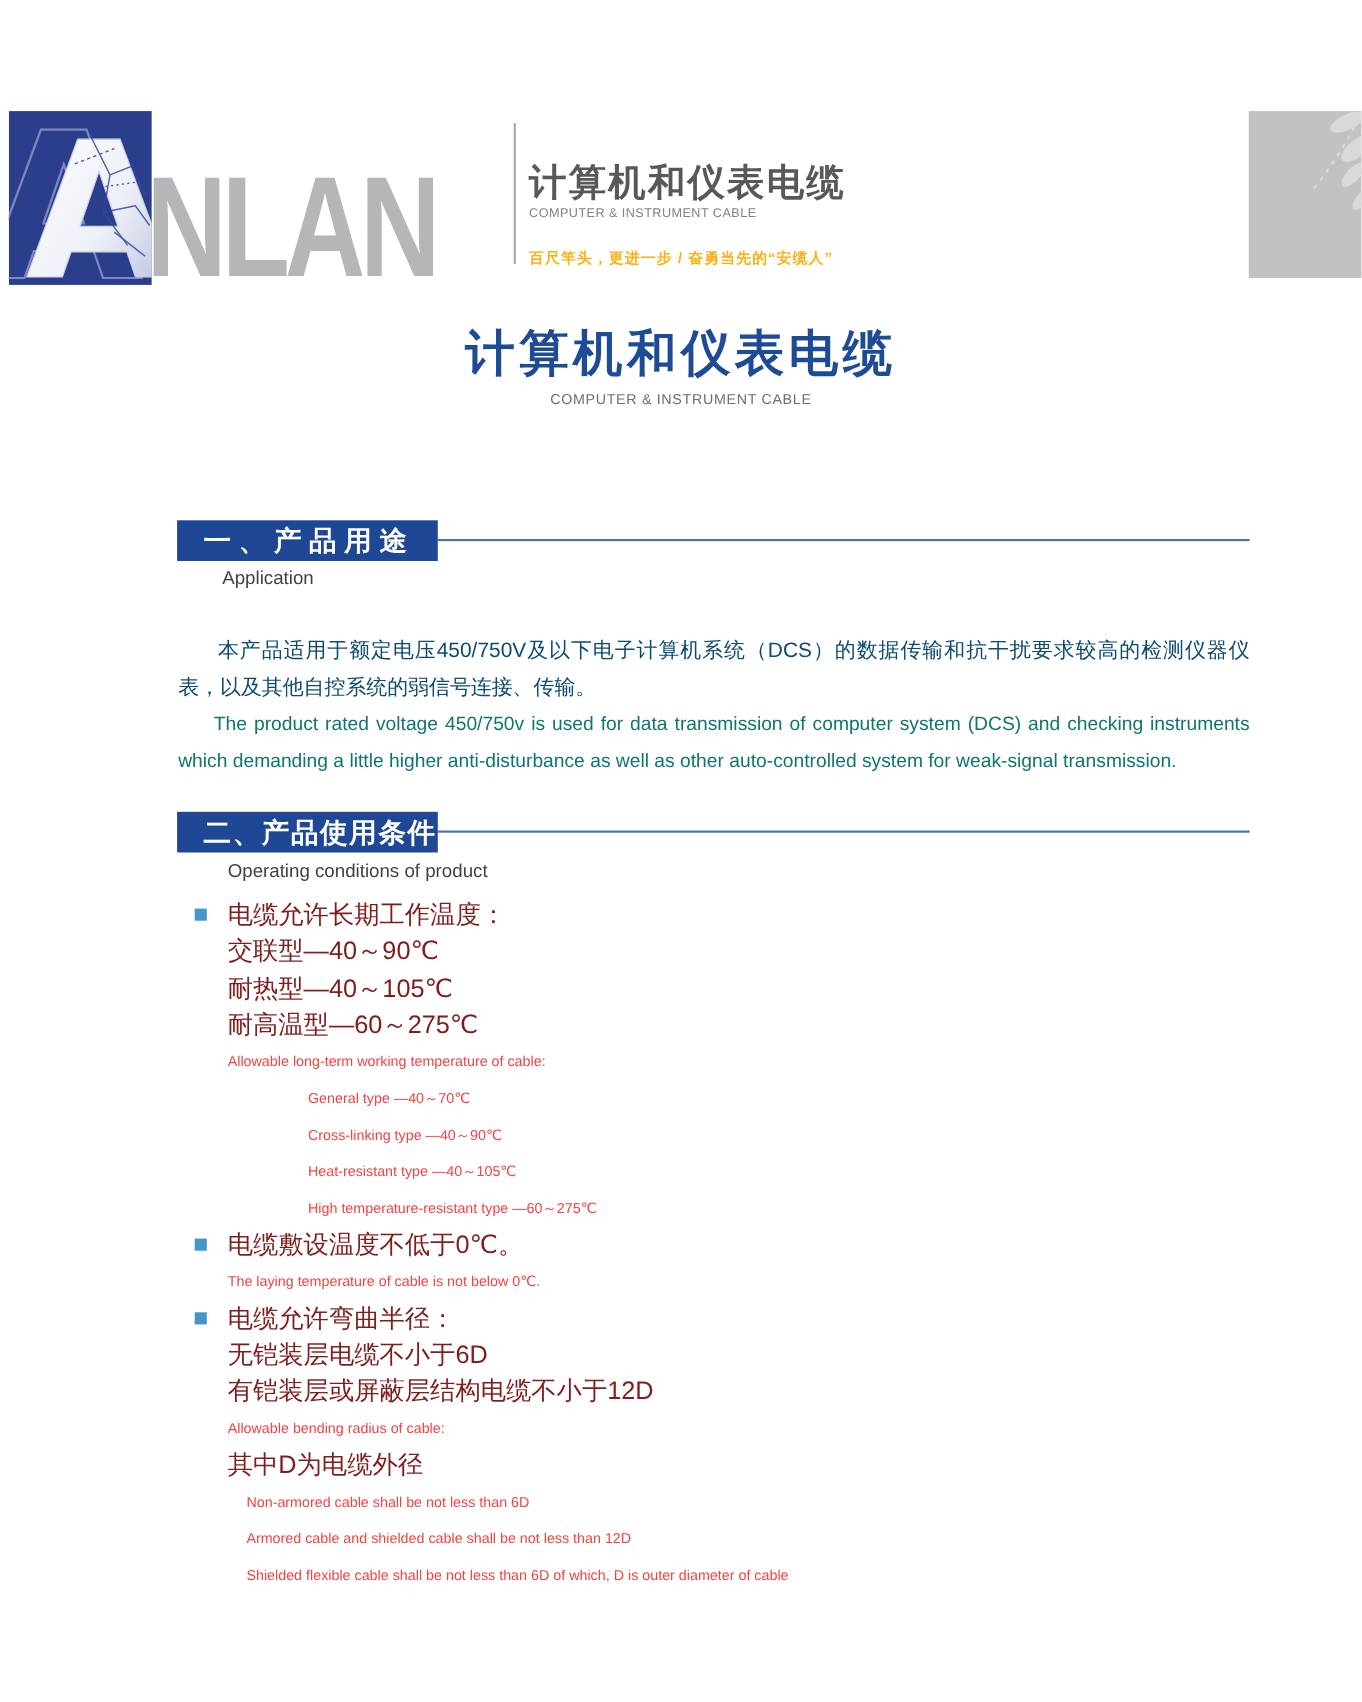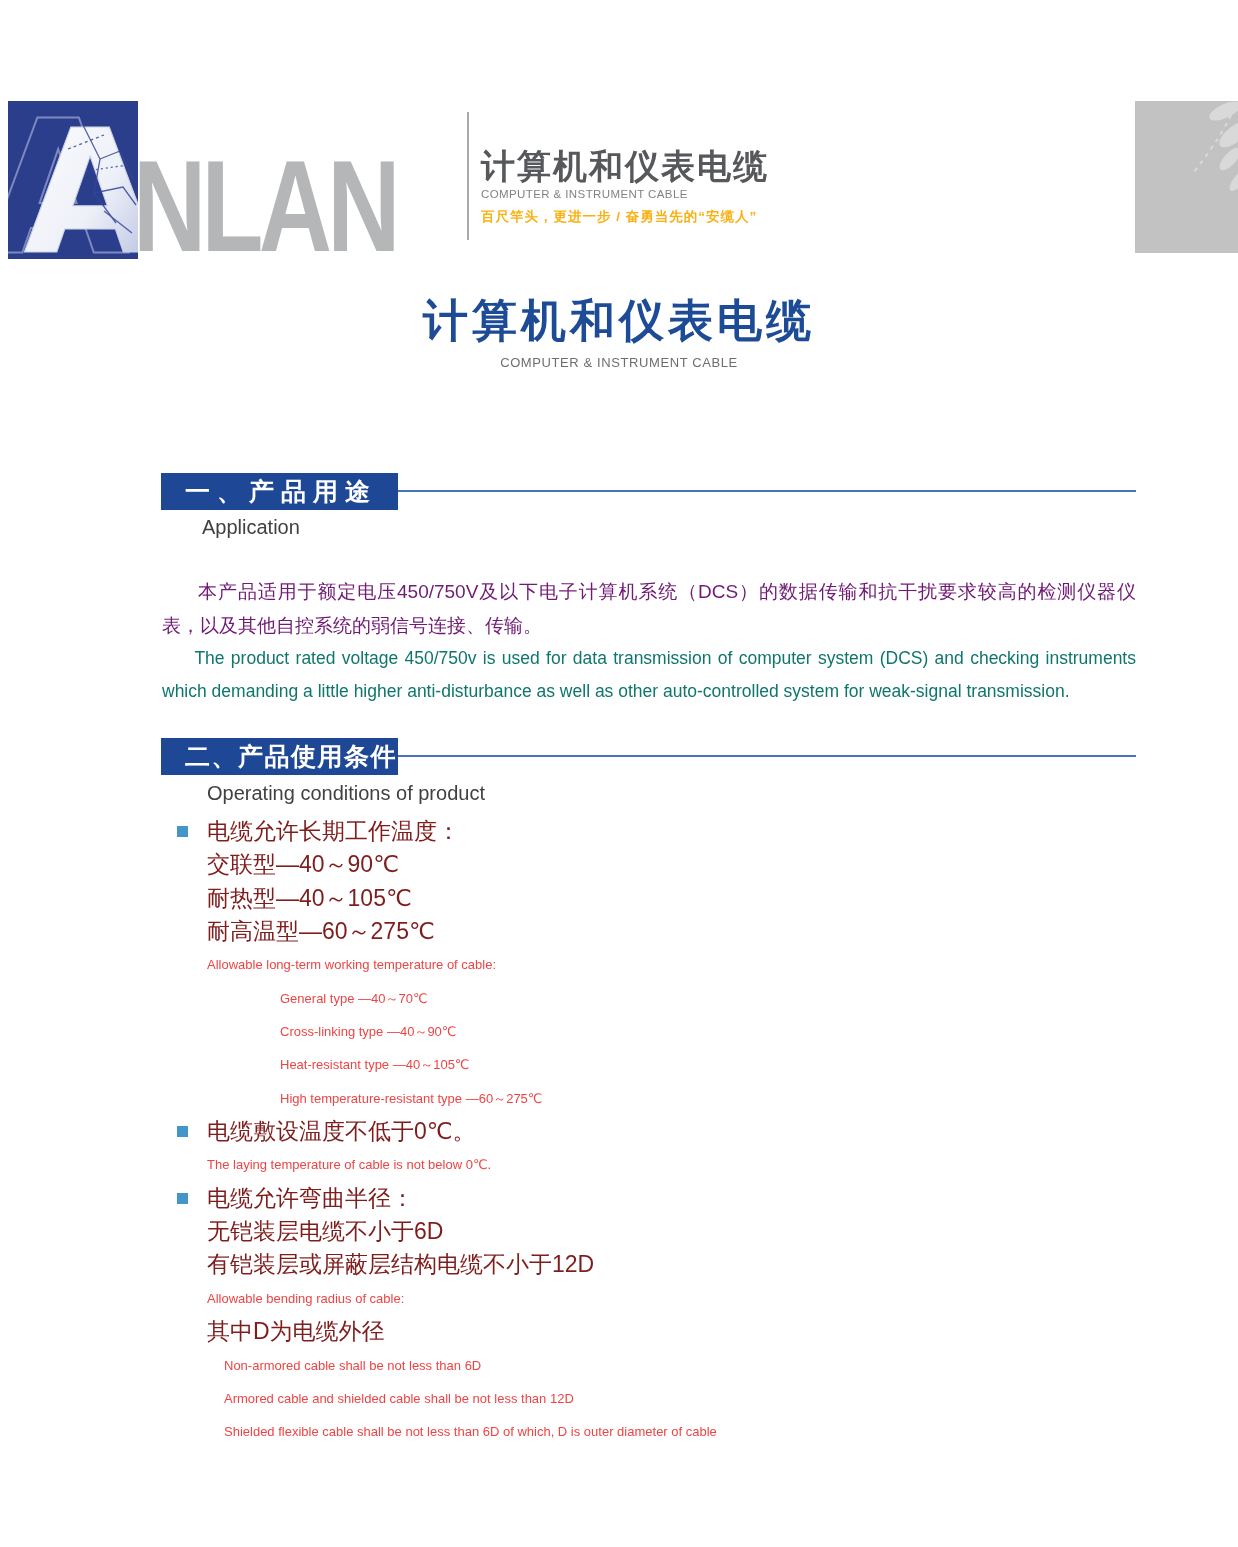--- a/index.html
+++ b/index.html
@@ -18,46 +18,46 @@
     left:133px;top:141px;
     font-size:130px;line-height:130px;font-weight:bold;
     letter-spacing:-6px;color:#b4b6b8;
     transform:scaleX(0.78);transform-origin:left top;
     white-space:nowrap;
   }
   .header-divider{left:467px;top:112px;width:2px;height:128px;background:#a7a9ac;}
   .header-product{left:481px;top:146px;width:560px;}
   .hp-zh{font-size:34px;font-weight:bold;color:#57585b;letter-spacing:2px;line-height:1.2;}
   .hp-en{font-size:11.5px;color:#808285;letter-spacing:0.4px;margin-top:1px;}
-  .hp-slogan{font-size:13.5px;font-weight:bold;color:#f9b112;margin-top:8px;letter-spacing:1px;}
+  .hp-slogan{font-size:13.5px;font-weight:bold;color:#f9b112;margin-top:26px;letter-spacing:1px;}
   .corner-box{left:1135px;top:101px;width:103px;height:152px;}
 
   
   .doc-title{left:0;top:296px;width:1238px;text-align:center;}
   .doc-title-zh{font-size:45px;font-weight:bold;color:#1e4b96;letter-spacing:4px;line-height:1.1;}
   .doc-title-en{font-size:13px;color:#6d6e71;letter-spacing:0.6px;margin-top:9px;}
 
   
   .sec-bar{
     width:237px;height:37px;background:#1e4796;color:#ffffff;
     font-weight:bold;font-size:25px;display:flex;align-items:center;
     padding-left:24px;box-sizing:border-box;white-space:nowrap;
   }
   .sec1-bar{left:161px;top:473px;letter-spacing:7px;}
   .sec2-bar{left:161px;top:738px;letter-spacing:1.5px;}
   .sec-line{height:2px;background:#4a73b5;}
   .sec1-line{left:398px;top:490px;width:738px;}
   .sec2-line{left:398px;top:755px;width:738px;}
-  .sec-sub{font-size:20px;color:#414042;}
+  .sec-sub{font-size:17px;color:#414042;}
   .sec1-sub{left:202px;top:516px;}
   .sec2-sub{left:207px;top:782px;}
 
   
   .para{left:162px;width:974px;text-align:justify;}
-  .para-zh{top:556px;font-size:19px;line-height:33.5px;color:#701a75;text-indent:1.9em;}
+  .para-zh{top:556px;font-size:19px;line-height:33.5px;color:#0c4a6e;text-indent:1.9em;}
   .para-en{top:624px;font-size:17.5px;line-height:33.8px;color:#0f766e;text-indent:1.85em;}
 
   
   .cond-list{left:162px;top:815px;width:980px;}
   .row{position:relative;height:33.35px;line-height:33.35px;white-space:nowrap;}
   .row .bullet{
     position:absolute;left:15px;top:11px;width:11px;height:11px;
     background:#4495c8;display:block;
   }
   .indent-1{padding-left:45px;}

